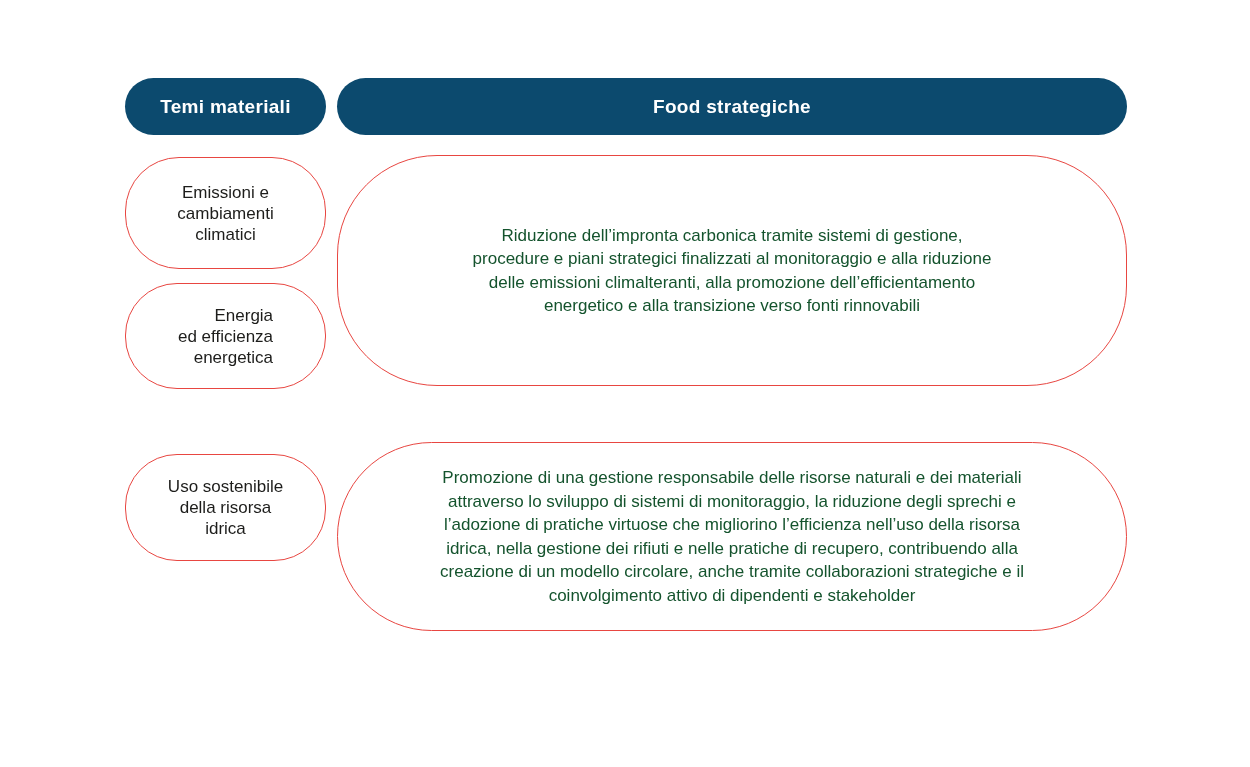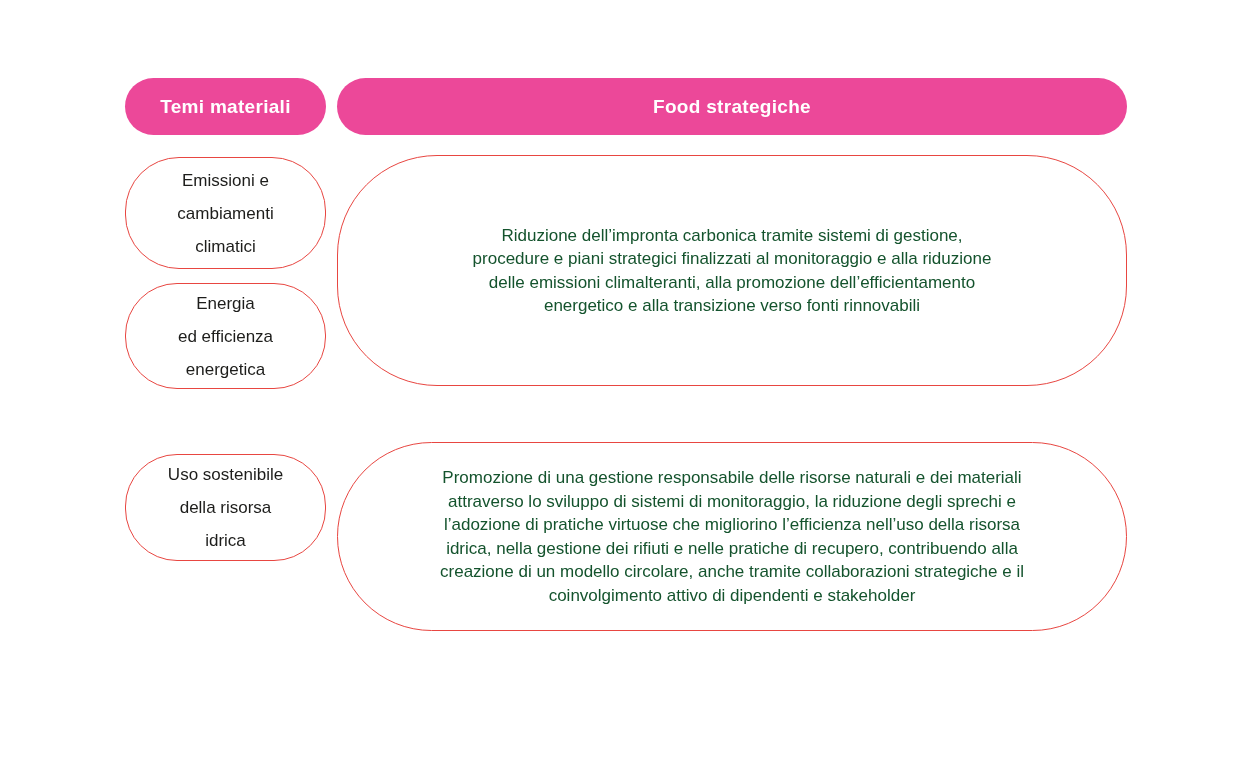--- a/index.html
+++ b/index.html
@@ -14,21 +14,21 @@
     background: #ffffff;
     font-family: "Liberation Sans", "DejaVu Sans", sans-serif;
     overflow: hidden;
   }
 
   
   .hdr {
     position: absolute;
     top: 78px;
     height: 57px;
-    background: #ec4899;
+    background: #0c4a6e;
     border-radius: 29px;
     color: #ffffff;
     font-weight: bold;
     font-size: 19px;
     letter-spacing: 0.3px;
     display: flex;
     align-items: center;
     justify-content: center;
     box-sizing: border-box;
   }
@@ -38,30 +38,30 @@
   
   .theme {
     position: absolute;
     left: 125px;
     width: 201px;
     border: 1.5px solid #E84641;
     border-radius: 54px;
     background: #ffffff;
     color: #1D1D1B;
     font-size: 17px;
-    line-height: 33px;
+    line-height: 21px;
     text-align: center;
     white-space: pre-line;
     display: flex;
     align-items: center;
     justify-content: center;
     box-sizing: border-box;
   }
   .theme-1 { top: 157px; height: 112px; }
-  .theme-2 { top: 283px; height: 106px; border-radius: 52px; }
+  .theme-2 { top: 283px; height: 106px; border-radius: 52px; text-align: right; }
   .theme-3 { top: 454px; height: 107px; border-radius: 52px; }
   .theme-4 { top: 569px; height: 144px; border-radius: 70px; }
 
   
   .strategy {
     position: absolute;
     left: 337px;
     width: 790px;
     border: 1.5px solid #E84641;
     border-radius: 100px;

